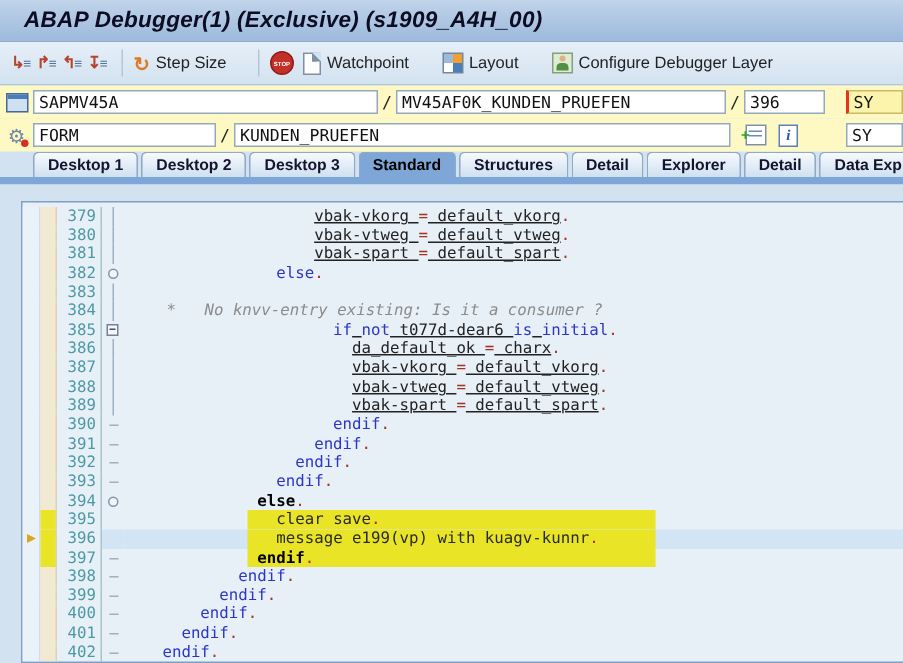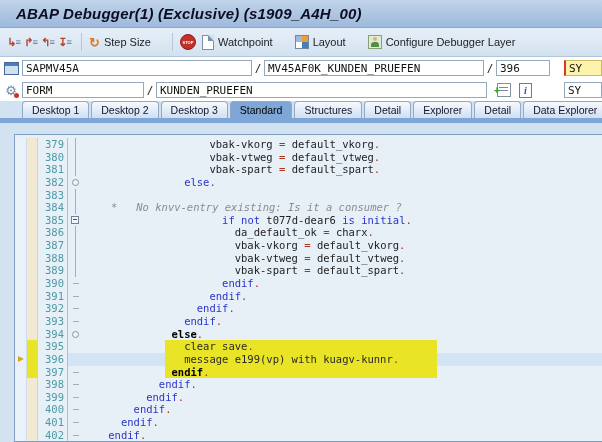--- a/index.html
+++ b/index.html
@@ -27,21 +27,21 @@
   .ic-doc{width:10px;height:13px;background:#fdfdfd;border:1px solid #7e90a4;position:relative;}
   .ic-doc::after{content:"";position:absolute;right:-1px;top:-1px;border:3px solid #d3e2f0;
     border-left-color:#7e90a4;border-bottom-color:#7e90a4;border-top-color:#d3e2f0;border-right-color:#d3e2f0;}
   .ic-layout{width:12px;height:12px;border:1px solid #7088a0;
     background:conic-gradient(#f0a030 0 25%,#4a7ebb 0 50%,#ffffff 0 75%,#9dbbd8 0);}
   .ic-person{width:12px;height:12px;background:#ddecd2;border:1px solid #86a078;position:relative;}
   .ic-person::before{content:"";position:absolute;left:4px;top:1px;width:4px;height:4px;border-radius:50%;background:#e0b088;}
   .ic-person::after{content:"";position:absolute;left:2px;top:6px;width:8px;height:5px;border-radius:3px 3px 0 0;background:#4f8f46;}
 
   
-  .hrow{height:22px;background:#ffffff;display:flex;align-items:center;box-sizing:border-box;}
+  .hrow{height:22px;background:#fef9c3;display:flex;align-items:center;box-sizing:border-box;}
   #row1{top:57px;} #row2{top:79px;}
   .rowic{width:22px;display:flex;justify-content:center;flex:0 0 22px;}
   .fld{height:16px;background:#fff;border:1px solid #94a9be;box-sizing:border-box;
     font-family:"DejaVu Sans Mono",monospace;font-size:11px;color:#111;
     display:flex;align-items:center;padding:0 3px;overflow:hidden;white-space:nowrap;}
   .slash{width:12px;text-align:center;font-family:"DejaVu Sans Mono",monospace;font-size:11px;color:#222;flex:0 0 12px;}
   .syfld{position:absolute;top:3px;right:0;width:38px;}
   .sy-focus{background:#fcf3ac;border-color:#c9b969;border-left:2px solid #e23423;}
   .ic-program{width:13px;height:11px;border:1px solid #46699a;background:#cfe0f0;position:relative;}
   .ic-program::before{content:"";position:absolute;left:0;top:0;right:0;height:3px;background:#4a7ebb;}
@@ -51,21 +51,21 @@
   .ic-addtable::before{content:"";position:absolute;left:1px;top:3px;width:9px;height:1px;background:#6f8cb0;box-shadow:0 3px 0 #6f8cb0;}
   .ic-addtable::after{content:"+";position:absolute;left:-4px;top:1px;color:#2f9e2f;font-size:10px;font-weight:bold;}
   .ic-info{width:11px;height:13px;background:#fff;border:1px solid #5f7fb4;color:#2a52b8;
     font-family:"Liberation Serif",serif;font-weight:bold;font-size:10px;font-style:italic;
     display:inline-flex;align-items:center;justify-content:center;}
 
   
   #tabbar{top:101px;height:17px;display:flex;align-items:flex-end;padding-left:22px;box-sizing:border-box;overflow:hidden;}
   .tab{height:17px;box-sizing:border-box;border:1px solid #8fa9c6;border-bottom:none;
     border-radius:4px 4px 0 0;background:linear-gradient(#f6fafd,#cfe0f1);
-    font-size:10.5px;color:#14142e;padding:2px 9px 0 9px;margin-right:2px;white-space:nowrap;}
+    font-size:10.5px;color:#14142e;padding:2px 9px 0 9px;margin-right:2px;white-space:nowrap;font-weight:bold;}
   .tab.active{background:#7ea7d8;color:#000;}
   #tabband{top:118px;height:5px;background:#7ea7d8;}
   #gapstrip{top:123px;height:11px;background:#d3e2f1;}
 
   
   #panel{position:absolute;top:134px;bottom:0;left:14px;right:0;background:#e7eff7;
     border:1px solid #7fa0c2;border-right:none;box-sizing:border-box;padding-top:3px;overflow:hidden;}
   .cl{display:flex;height:12.65px;line-height:12.65px;font-family:"DejaVu Sans Mono",monospace;font-size:10.5px;}
   .bp{flex:0 0 11px;background:#e9f1f9;border-right:1px solid #d2dde9;display:flex;align-items:center;justify-content:center;}
   .arrow{width:0;height:0;border-top:3.5px solid transparent;border-bottom:3.5px solid transparent;border-left:6px solid #dca61e;}
@@ -76,21 +76,21 @@
   .fd.line::before{content:"";position:absolute;left:7px;top:0;bottom:0;border-left:1px solid #9fb0c4;}
   .fd.circle::before{content:"";position:absolute;left:4px;top:3px;width:5px;height:5px;border:1px solid #8494a8;border-radius:50%;background:#eef4fa;}
   .fd.box::before{content:"";position:absolute;left:3px;top:2px;width:8px;height:8px;border:1px solid #71829a;background:#f4f8fc;box-sizing:border-box;}
   .fd.box::after{content:"";position:absolute;left:5px;top:5px;width:4px;height:1px;background:#41526a;}
   .fd.tick::before{content:"";position:absolute;left:5px;top:6px;width:6px;height:1px;background:#9fb0c4;}
   .ct{flex:1;white-space:pre;}
   .cl.cur .ct,.cl.cur .fd{background:#d3e5f5;}
   .yh{display:inline-block;background:#e9e426;width:272px;}
   .tk-kw{color:#2b35c8;}
   .tk-op{color:#a8321e;}
-  .tk-id{color:#222;}
+  .tk-id{color:#222;text-decoration:underline;}
   .tk-cm{color:#8c8c8c;font-style:italic;margin-left:28px;}
   .tk-blk{color:#2a2a2a;}
   .tk-bold{color:#000;font-weight:bold;}
 </style>
 </head>
 <body>
 
 <div id="screen">
 
   <div id="titlebar" class="abs">

